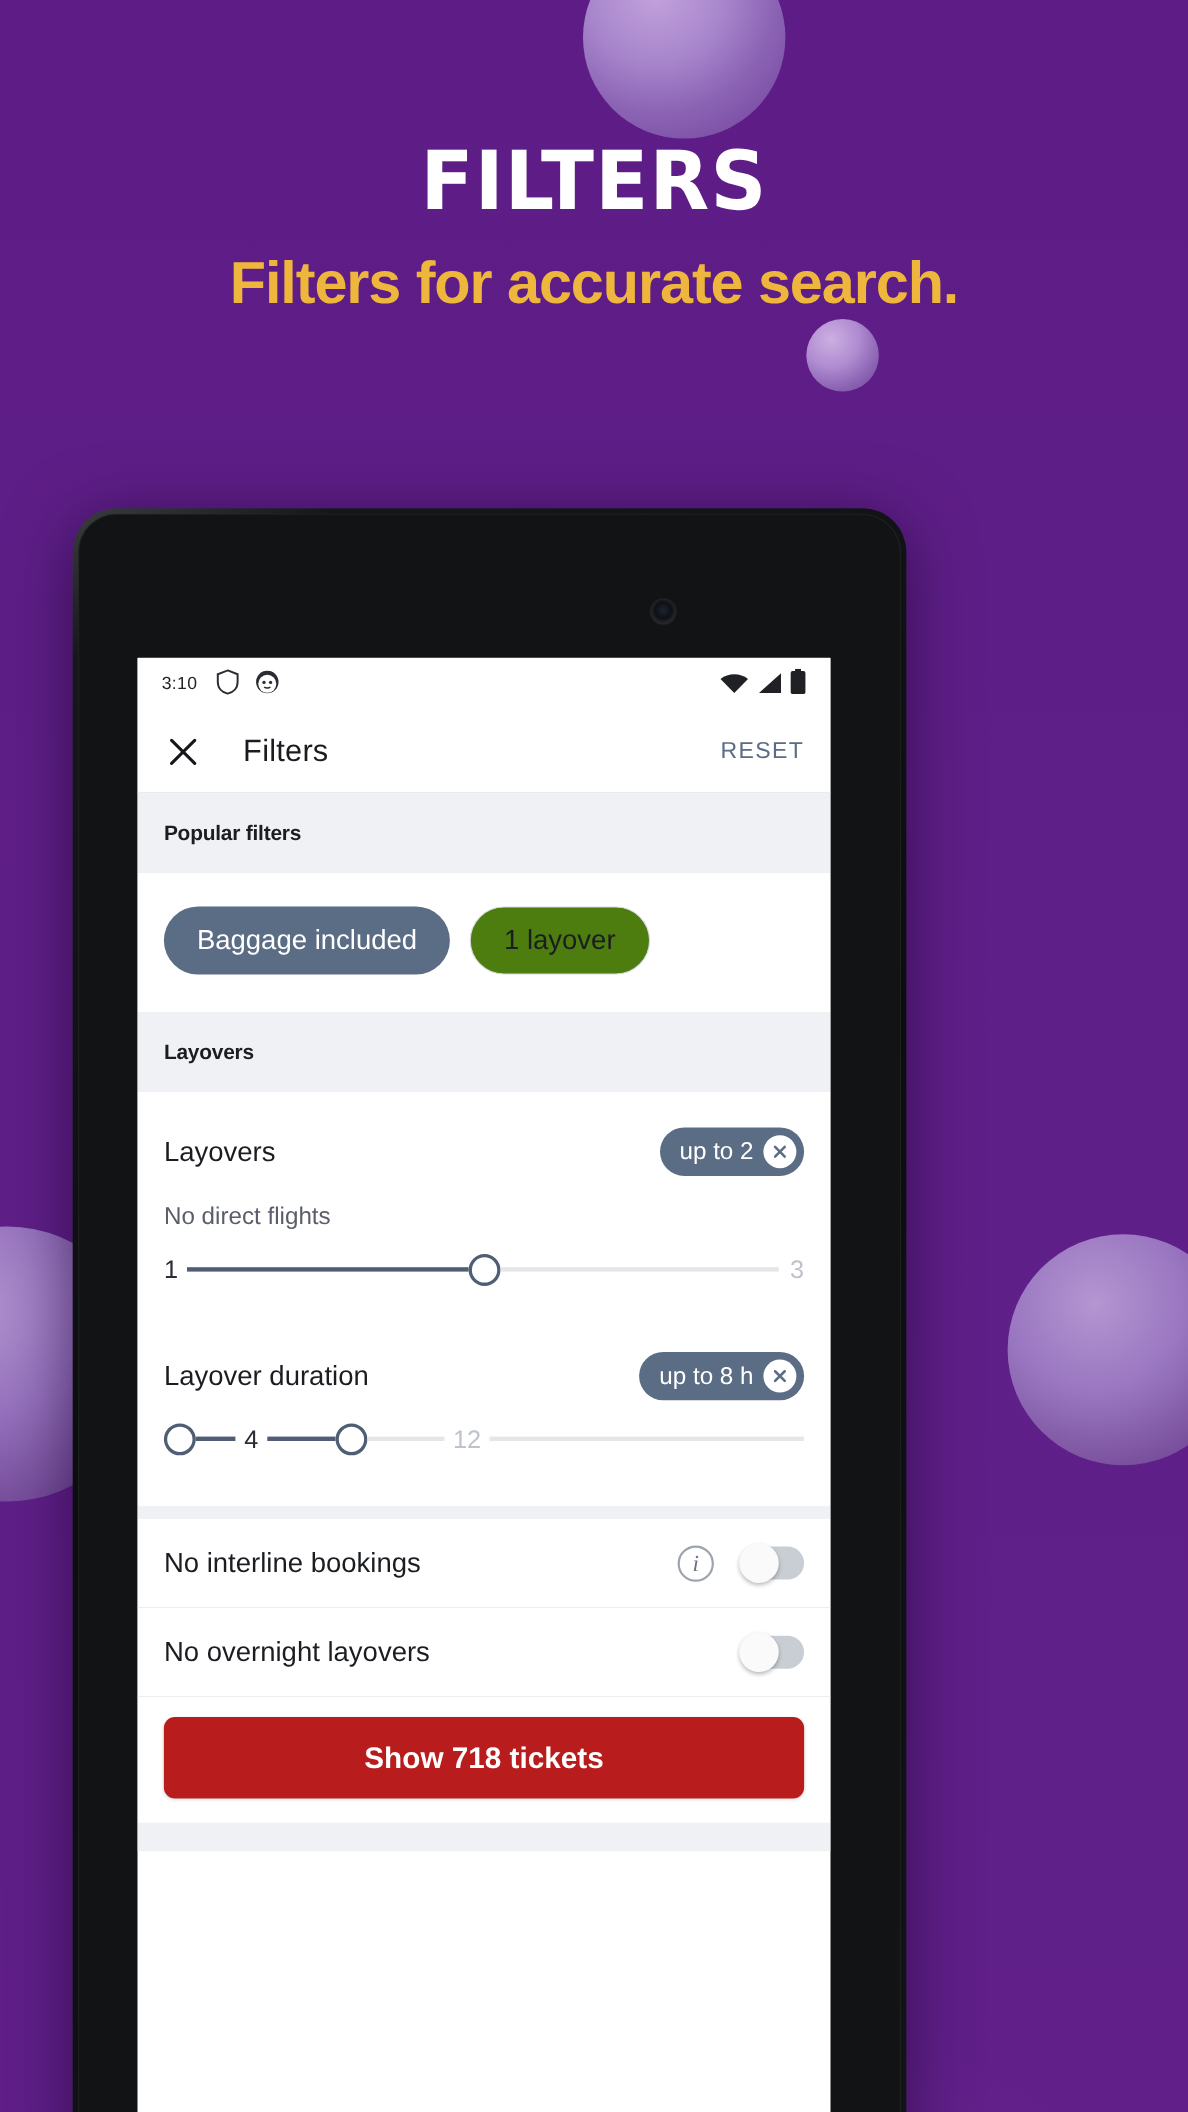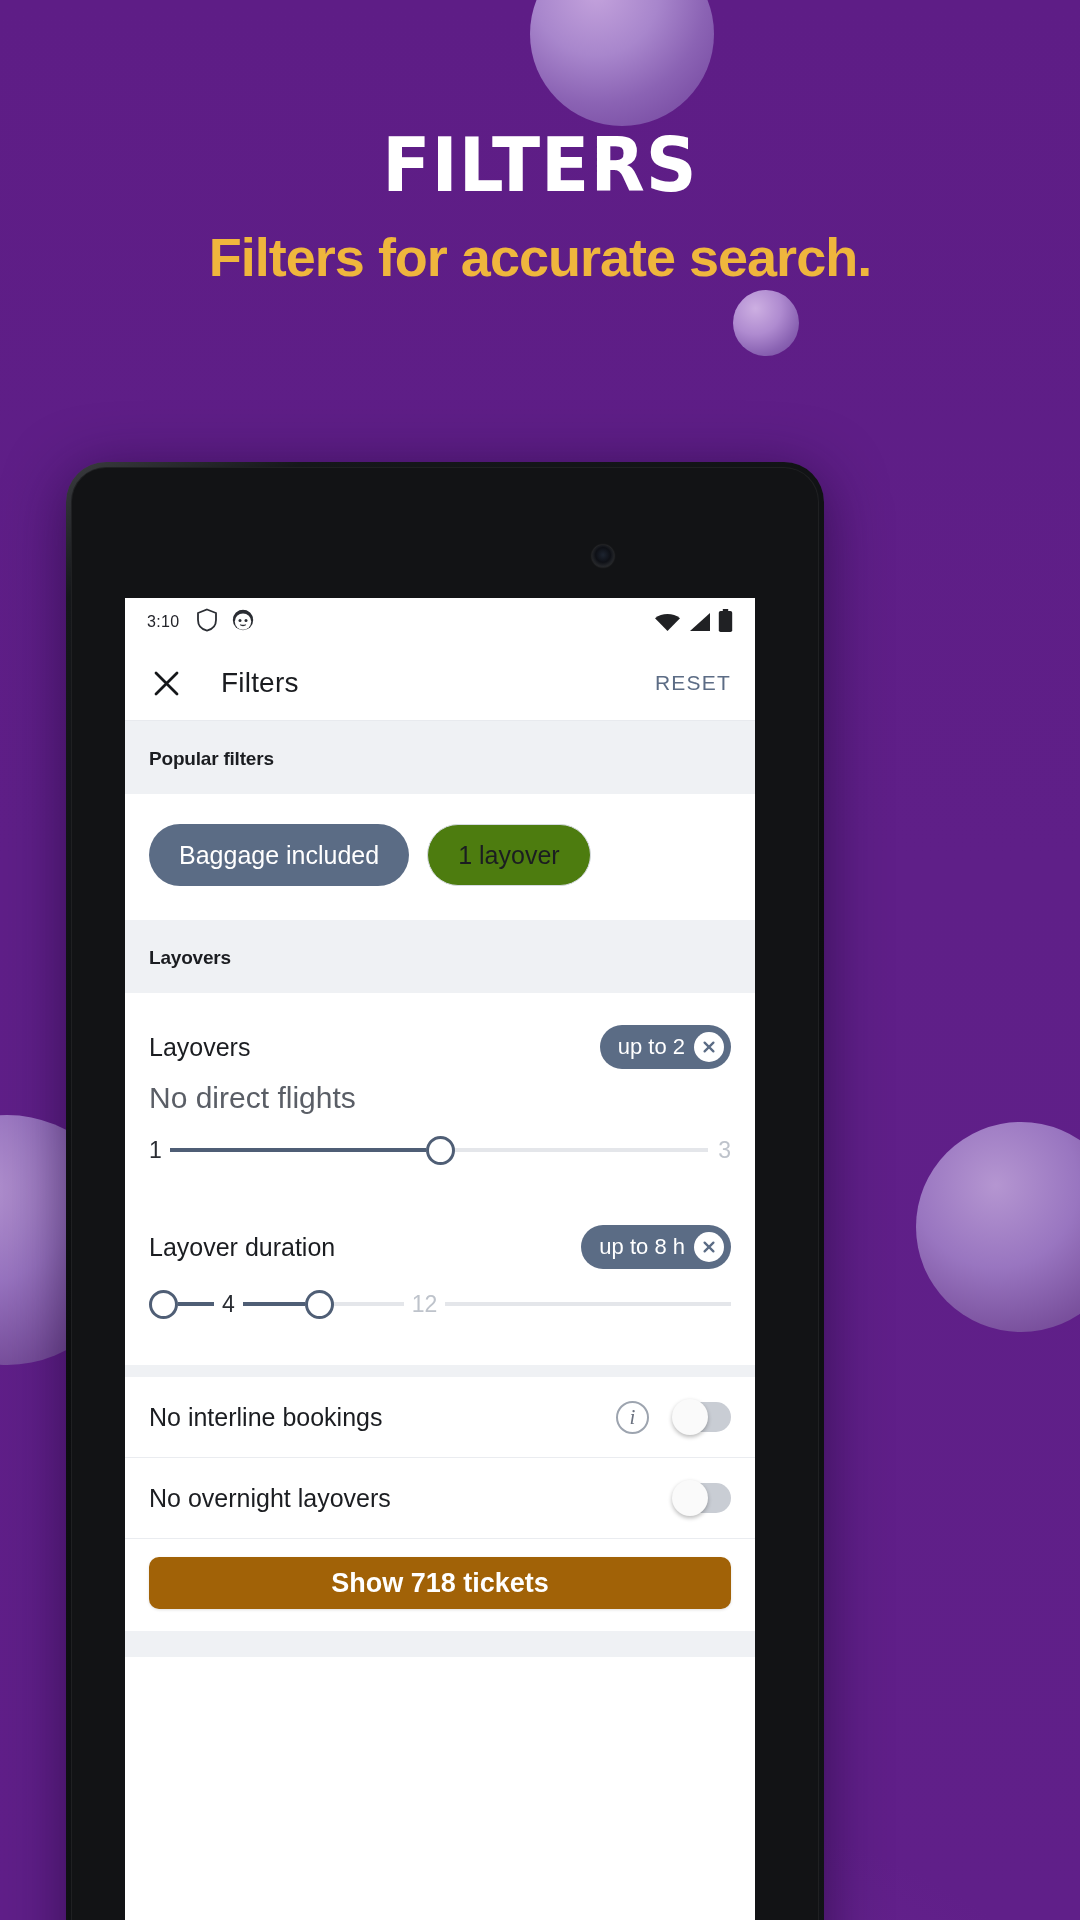--- a/index.html
+++ b/index.html
@@ -120,21 +120,21 @@
   .filter-label { font-size:25px; color:#1B1D21; }
   .value-badge {
     margin-left:auto; height:44px; background:#5B6C85; border-radius:22px;
     display:flex; align-items:center; gap:9px; padding:0 7px 0 18px;
     color:#FFFFFF; font-size:22px; white-space:nowrap;
   }
   .badge-clear {
     width:30px; height:30px; border-radius:50%; background:#FFFFFF;
     display:flex; align-items:center; justify-content:center; flex:0 0 auto;
   }
-  .filter-sub { font-size:30px; color:#5A5E66; margin-top:12px; }
+  .filter-sub { font-size:22px; color:#5A5E66; margin-top:24px; }
 
   
   .slider { position:relative; height:70px; display:flex; align-items:center; }
   .slider-endlabel { font-size:23px; white-space:nowrap; }
   .endlabel-active { color:#2A2D33; }
   .endlabel-muted { color:#BEC3CB; }
   .thumb {
     width:29px; height:29px; border-radius:50%; background:#FFFFFF;
     border:3px solid #4F5E75; flex:0 0 auto;
   }
@@ -159,21 +159,21 @@
     width:58px; height:30px; border-radius:15px; background:#C9CDD4; position:relative;
   }
   .switch-knob {
     position:absolute; left:-1px; top:-3px; width:36px; height:36px; border-radius:50%;
     background:#FAFAFA; box-shadow:0 2px 4px rgba(0,0,0,.28);
   }
 
   
   #cta-wrap { background:#FFFFFF; padding:18px 24px 22px; }
   #cta-button {
-    height:52px; background:#a16207; border-radius:10px;
+    height:74px; background:#b91c1c; border-radius:10px;
     display:flex; align-items:center; justify-content:center;
     color:#FFFFFF; font-size:27px; font-weight:bold;
     box-shadow:0 1px 3px rgba(0,0,0,.12);
   }
   #bottom-strip { height:26px; background:#EFF1F4; }
 </style>
 </head>
 <body>
 
 <div id="promo-bg">

